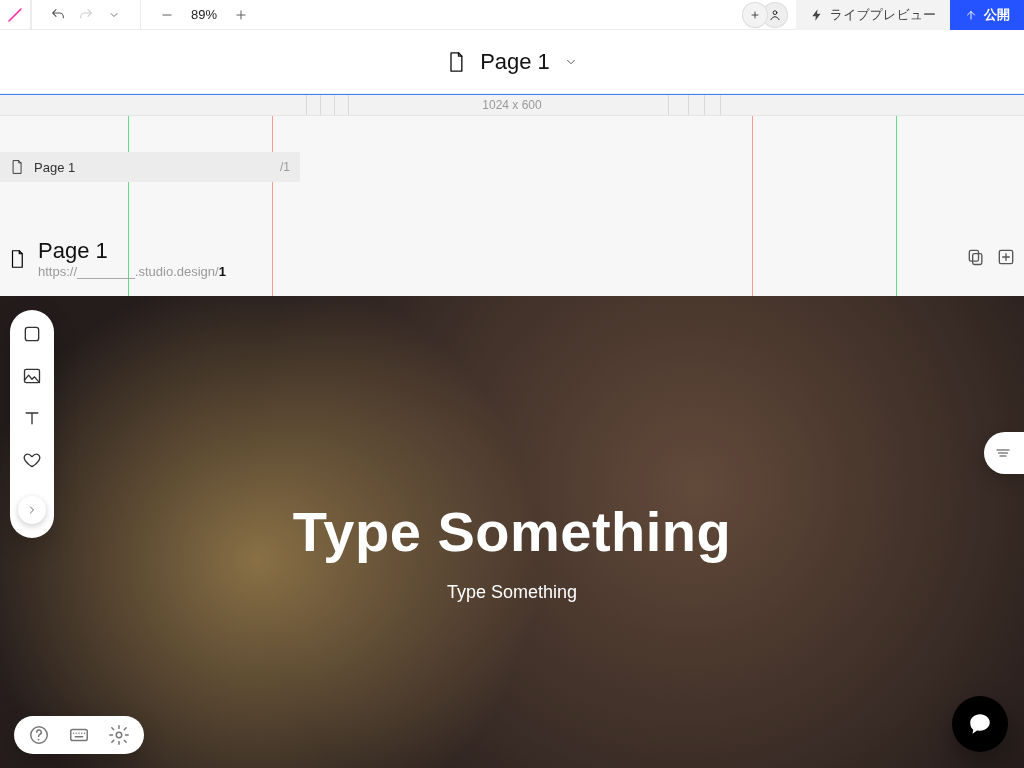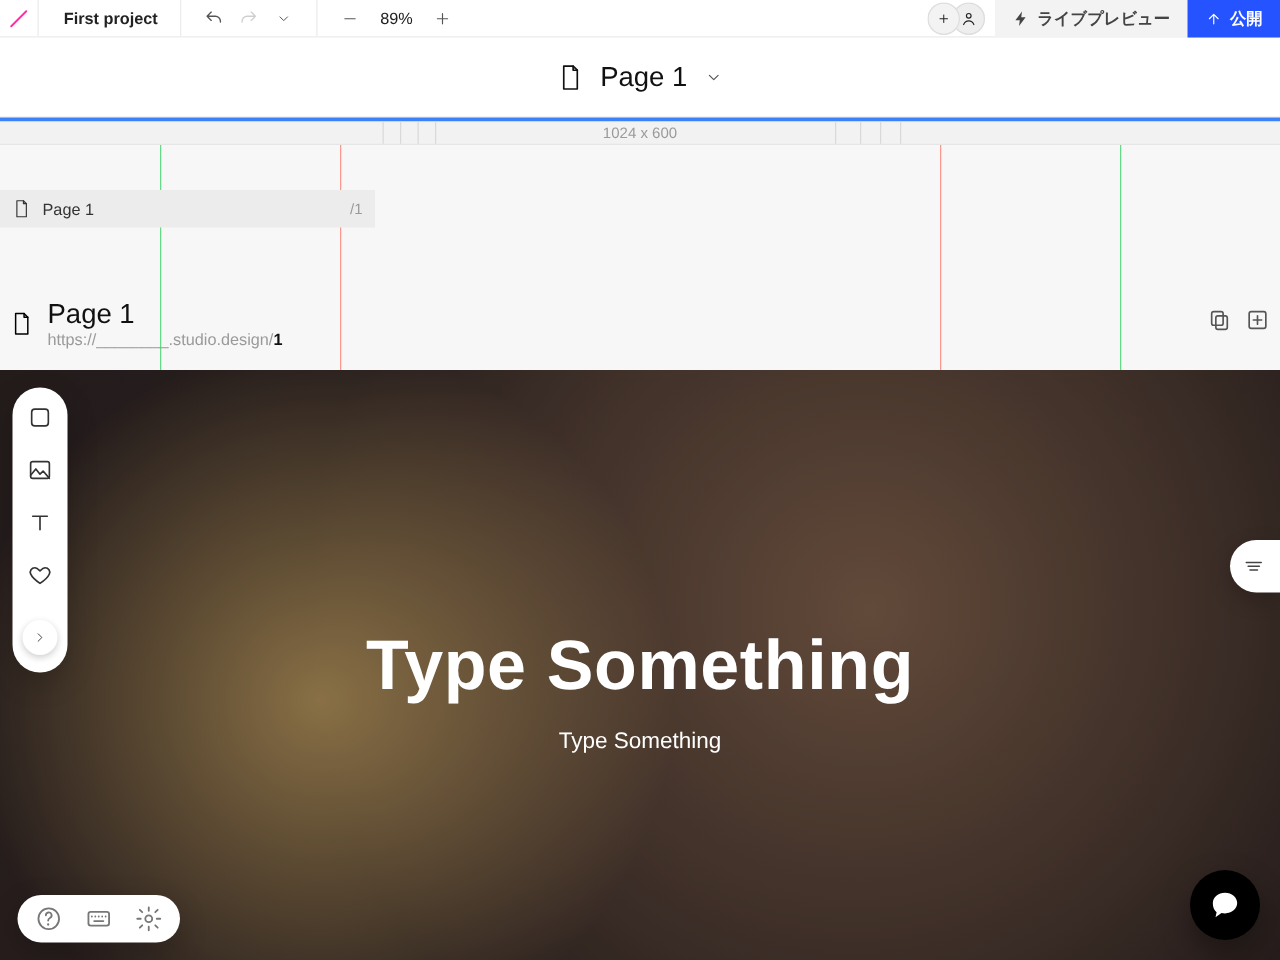--- a/index.html
+++ b/index.html
@@ -38,41 +38,41 @@
     display: flex; align-items: center; justify-content: center;
     box-shadow: 0 0 0 1px #ddd inset;
   }
   .avatar-add {
     margin-right: -6px; z-index: 1; background:#f3f3f3;
   }
   .tb-btn {
     height: 30px; display: flex; align-items: center; padding: 0 14px;
     font-size: 13px; cursor: pointer; gap: 6px;
   }
-  .tb-btn.preview { background: #f3f3f3; color: #444; font-weight: bold; }
+  .tb-btn.preview { background: #f3f3f3; color: #444; }
   .tb-btn.publish { background: #2453ff; color: #fff; font-weight: 600; }
 
   
   .pagebar {
     height: 64px;
     display: flex; align-items: center; justify-content: center;
     gap: 14px;
     font-size: 22px;
     color: #111;
     border-bottom: 1px solid #f0f0f0;
   }
   .pagebar .page-icon { width: 20px; height: 24px; }
   .pagebar .chev { width: 14px; height: 14px; color: #555; }
 
   
   .canvas-header {
     height: 22px; background: #f2f2f2; position: relative;
     display:flex; align-items:center; justify-content:center;
     font-size: 12px; color: #9a9a9a;
-    border-top: 3px solid #3b82f6;
+    border-top: 1px solid #3b82f6;
     border-bottom: 1px solid #e6e6e6;
   }
   .canvas-header .tick {
     position:absolute; top:0; bottom:0; width:1px; background:#d9d9d9;
   }
 
   
   .canvas-wrap {
     position: relative;
     height: calc(768px - 30px - 64px - 22px);
@@ -176,21 +176,20 @@
 </head>
 <body>
 
 <div class="topbar">
   <div class="tb-section logo-swatch">
     <svg viewBox="0 0 24 24">
         <path d="M3 21 L21 3" stroke="#ff2ea6" stroke-width="2.4" stroke-linecap="round"></path>
       </svg>
   </div>
   <div class="tb-divider"></div>
-  <div class="tb-section project-name">First project</div>
   <div class="tb-divider"></div>
   <div class="tb-section tb-pad">
     <span class="icon-btn">
       <svg viewBox="0 0 24 24" width="16" height="16">
           <path class="stroke" d="M9 14l-5-5 5-5M4 9h10a6 6 0 0 1 6 6v1"></path>
         </svg>
     </span>
     <span class="icon-btn disabled">
       <svg viewBox="0 0 24 24" width="16" height="16">
           <path class="stroke" d="M15 14l5-5-5-5M20 9H10a6 6 0 0 0-6 6v1"></path>

